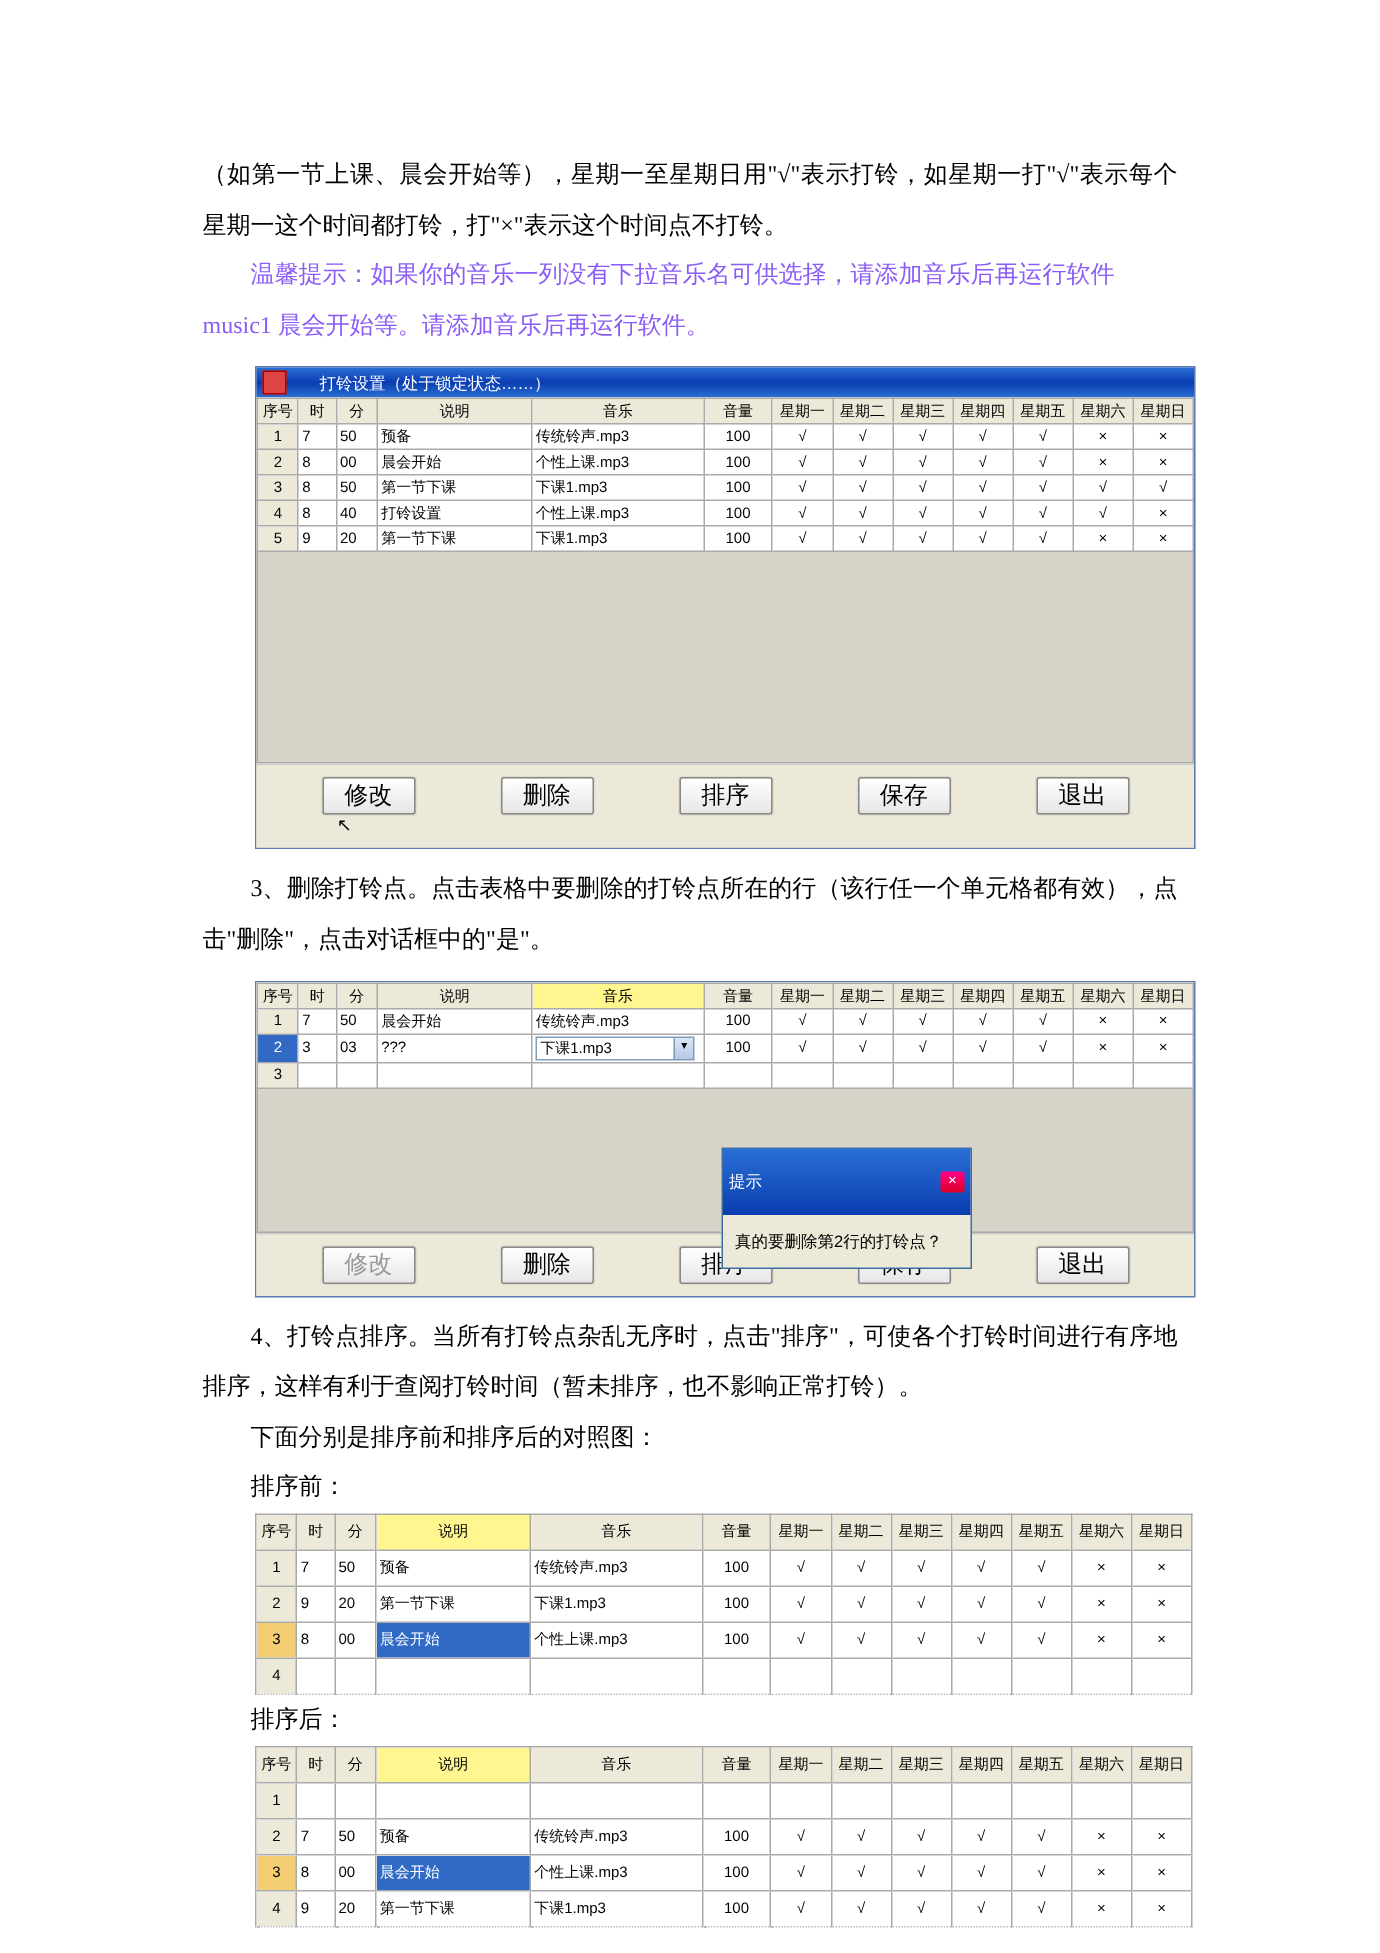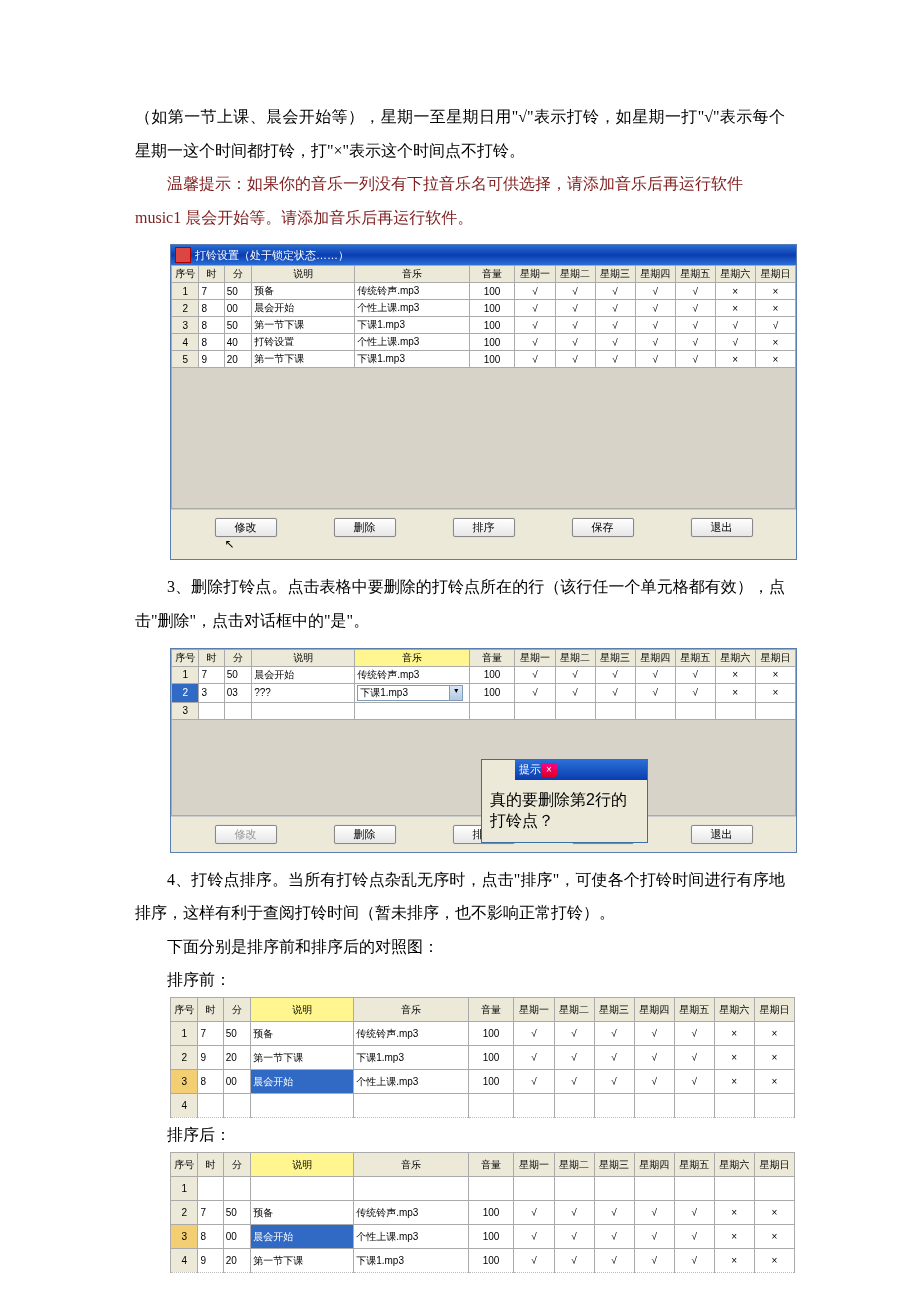--- a/index.html
+++ b/index.html
@@ -8,40 +8,41 @@
     line-height: 2.1;
     color: #000;
     background: #fff;
     margin: 0;
     padding: 100px 135px 60px 135px;
     width: 920px;
     box-sizing: border-box;
   }
   p { margin: 0; text-align: justify; }
   .indent { text-indent: 2em; }
-  .red { color: #7f1d1d; }
+  .red { color: #8b5cf6; }
   
   
   .window {
     margin: 10px 0 10px 35px;
     width: 625px;
     font-family: "SimSun", Tahoma, sans-serif;
     font-size: 11px;
     line-height: normal;
     border: 1px solid #5a7cb0;
     background: #ece9d8;
   }
   .titlebar {
     height: 20px;
     background: linear-gradient(to bottom, #2a6fd6 0%, #0a3db0 50%, #2a6fd6 100%);
     display: flex;
     align-items: center;
     padding: 0 4px;
     color: #fff;
     font-size: 11px;
+    gap: 18px;
   }
   .titlebar .appicon {
     width: 14px; height: 14px;
     background: #d44; border: 1px solid #a00;
     margin-right: 4px;
     display: inline-block;
   }
   .win-body { padding: 0; background: #d7d3c8; }
   
   
@@ -74,21 +75,21 @@
   
   .btnrow {
     display: flex;
     justify-content: space-around;
     padding: 8px 15px;
     background: #ece9d8;
     border-top: 1px solid #ccc;
     align-items: flex-start;
   }
   .btn {
-    font-size: 11px;
+    font-size: 16px;
     padding: 1px 0;
     width: 60px;
     text-align: center;
     border: 1px solid #888;
     background: linear-gradient(#fff,#e6e6e6);
     border-radius: 2px;
     box-shadow: 0 0 1px #aaa;
   }
   .btn.disabled { color: #999; }
   .dropdown-cell { display: inline-flex; border: 1px solid #7f9db9; background: #fff; width: 95%; }
@@ -98,27 +99,27 @@
   
   .dialog {
     position: absolute;
     width: 165px;
     border: 1px solid #3a6ea5;
     background: #ece9d8;
     font-size: 11px;
   }
   .dialog .dialog-title {
     height: 18px; background: linear-gradient(to bottom,#2a6fd6,#0a3db0);
-    color: #fff; padding: 1px 4px; display: flex; justify-content: flex-start; align-items: center; margin-left: 33px;
+    color: #fff; padding: 13px 4px; display: flex; justify-content: space-between; align-items: center;
   }
   .dialog .dialog-title .xbtn {
     width: 16px; height: 14px; background: linear-gradient(#f08,#d02);
     color: #fff; text-align: center; font-size: 10px; line-height: 14px; border-radius: 2px;
   }
-  .dialog .dialog-body { padding: 10px 8px; font-size: 16px; }
+  .dialog .dialog-body { padding: 10px 8px; font-size: 11px; }
   .dialog .dialog-btns { display: flex; gap: 14px; justify-content: center; padding: 4px 0 10px 0; }
   .dialog .dialog-btns .btn { width: 50px; }
   
   
   .plain-wrap { margin-left: 35px; width: 625px; }
   table.plain {
     border-collapse: collapse;
     width: 100%;
     font-family: "SimSun", sans-serif;
     font-size: 10px;

